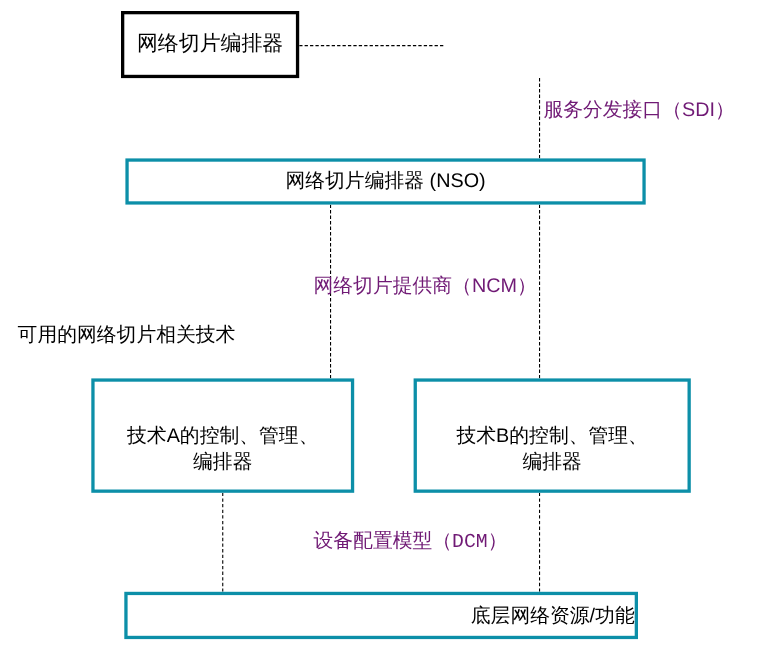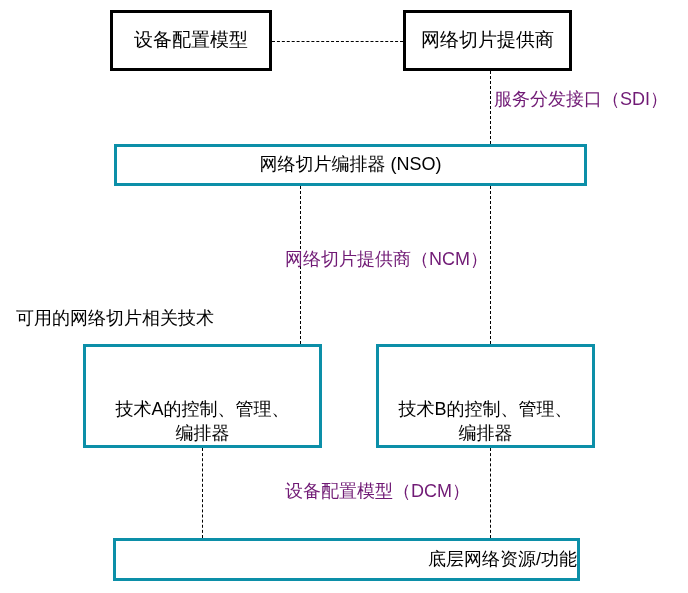--- a/index.html
+++ b/index.html
@@ -38,40 +38,39 @@
     border: 3px solid #000000;
     font-size: 19px;
   }
   
   .node-component {
     border: 3px solid #0C8FA8;
     font-size: 18px;
   }
   
   .node-tech {
-    align-items: flex-end;
+    align-items: center;
     padding-top: 24px;
     font-size: 18px;
   }
   
   .edge-label {
     position: absolute;
     font-size: 18px;
     color: #701a75;
     white-space: nowrap;
     z-index: 4;
     background: transparent;
   }
   .note-label {
     position: absolute;
     font-size: 18px;
     color: #000000;
     white-space: nowrap;
     z-index: 4;
-    margin-top: 14px;
   }
   
   .conn {
     position: absolute;
     z-index: 1;
   }
   .conn-v {
     width: 0;
     border-left: 1.6px dashed #000000;
   }
@@ -91,46 +90,43 @@
 
   <div class="conn conn-v" style="left:300px; top:186px; height:158px;"></div>
 
   <div class="conn conn-v" style="left:490px; top:186px; height:158px;"></div>
 
   <div class="conn conn-v" style="left:202px; top:448px; height:90px;"></div>
 
   <div class="conn conn-v" style="left:490px; top:448px; height:90px;"></div>
 
   <div class="node node-actor" style="left:110px; top:10px; width:162px; height:61px;">
-    <span class="node-label">设备配置模型</span>
+    <span class="node-label">网络切片编排器</span>
   </div>
 
-  <div class="node node-actor" style="left:403px; top:10px; width:169px; height:61px;">
-    <span class="node-label">网络切片提供商</span>
-  </div>
 
   <div class="node node-component" style="left:100px; top:144px; width:473px; height:42px;margin-left:14px;">
     <span class="node-label">网络切片编排器 (NSO)</span>
   </div>
 
   <div class="node node-component node-tech" style="left:83px; top:344px; width:239px; height:104px;">
     <span class="node-label">技术A的控制、管理、
 编排器</span>
   </div>
 
-  <div class="node node-component node-tech" style="left:376px; top:344px; width:219px; height:104px;">
+  <div class="node node-component node-tech" style="left:376px; top:344px; width:252px; height:104px;">
     <span class="node-label">技术B的控制、管理、
 编排器</span>
   </div>
 
   <div class="node node-component" style="left:113px; top:538px; width:467px; height:43px;justify-content:flex-end;">
     <span class="node-label">底层网络资源/功能</span>
   </div>
 
   <div class="edge-label" style="left:494px; top:87px;">服务分发接口（SDI）</div>
 
   <div class="edge-label" style="left:285px; top:247px;">网络切片提供商（NCM）</div>
 
-  <div class="edge-label" style="left:285px; top:479px;">设备配置模型（DCM）</div>
+  <div class="edge-label" style="left:285px; top:479px;font-family:Liberation Mono, monospace;">设备配置模型（DCM）</div>
 
   <div class="note-label" style="left:16px; top:292px;">可用的网络切片相关技术</div>
 
 </div>
 
 </body></html>

